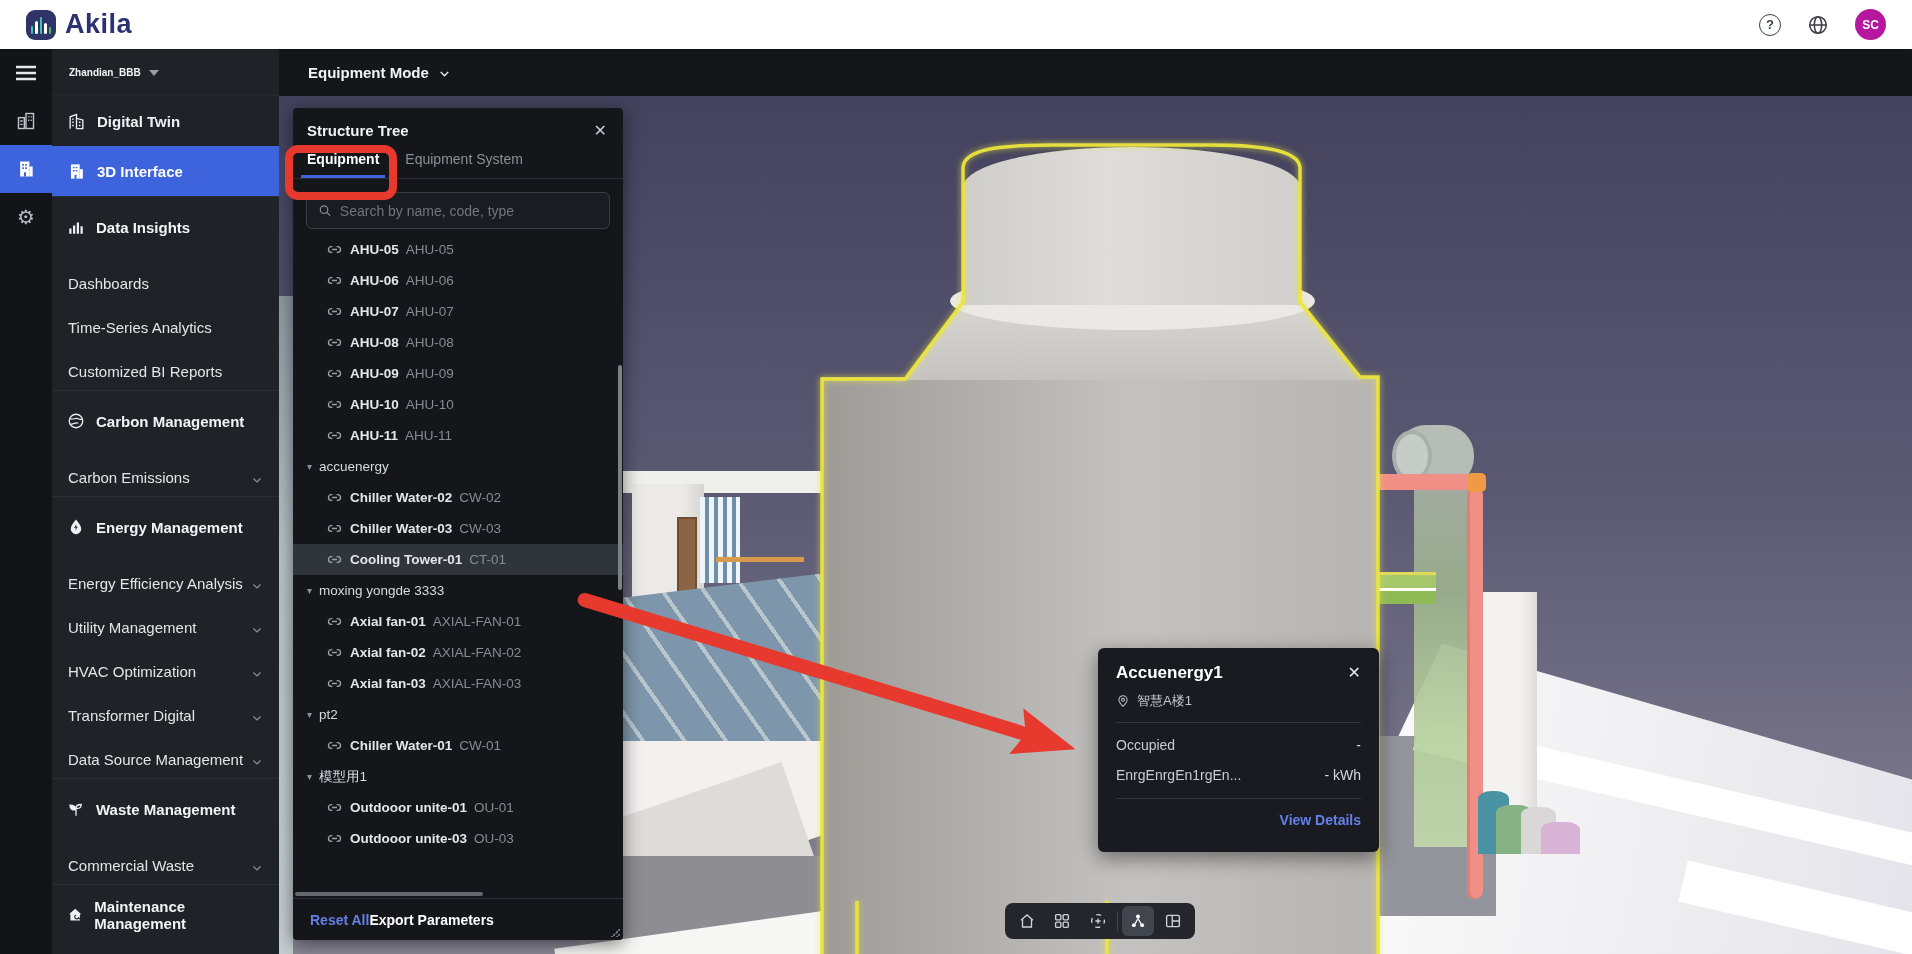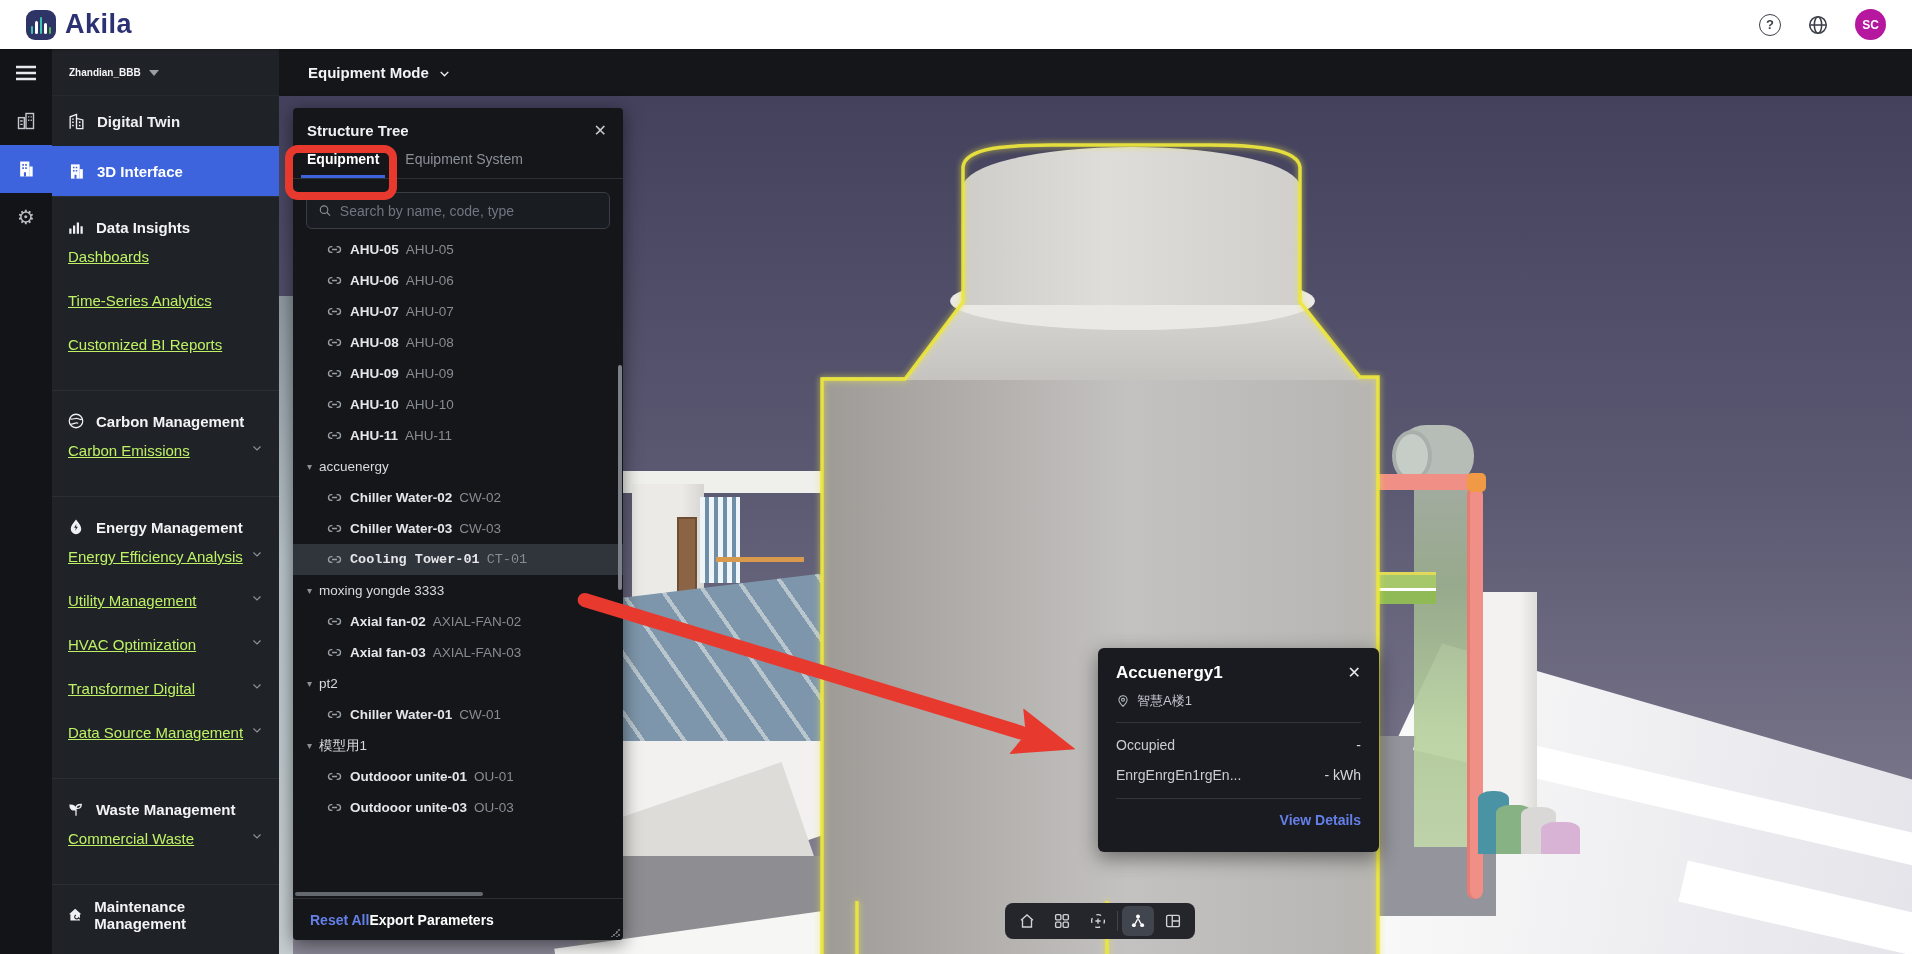--- a/index.html
+++ b/index.html
@@ -36,22 +36,22 @@
                  color:#f4f5f7; font-size:10px; font-weight:700; cursor:pointer; border-bottom:1px solid #26292e; }
   .caret-down-sm { width:0; height:0; border-left:5px solid transparent; border-right:5px solid transparent;
                    border-top:6px solid #9a9ea6; margin-top:2px; }
   .side-top-item { height:50px; display:flex; align-items:center; gap:11px; padding:0 15px;
                    color:#eef0f3; font-size:15px; font-weight:700; cursor:pointer; }
   .side-top-item.active { background:#3D63DD; color:#fff; }
   .side-top-item svg { flex:none; }
   .side-section { border-top:1px solid #2b2e33; padding:9px 0 10px; }
   .side-header { height:42px; display:flex; align-items:center; gap:11px; padding:0 15px;
                  color:#f2f3f5; font-size:15px; font-weight:700; }
-  .side-item { height:44px; display:flex; align-items:flex-start; justify-content:space-between; padding:0 16px;
-               color:#bef264; font-size:15px; cursor:pointer;text-decoration:underline; }
+  .side-item { height:44px; display:flex; align-items:flex-end; justify-content:space-between; padding:0 16px;
+               color:#e5e5e5; font-size:15px; cursor:pointer; }
   .side-item .chev { color:#8d929b; }
 
   
   .viewport { position:relative; flex:1; height:905px; overflow:hidden; }
   .modebar { position:absolute; left:0; top:0; right:0; height:47px; background:#15161a; z-index:4;
              display:flex; align-items:center; gap:9px; padding:0 29px; color:#f2f3f5; font-size:15px; font-weight:700; }
   .modebar svg { margin-top:2px; }
 
   
   .scene { position:absolute; left:0; top:47px; width:1633px; height:858px; overflow:hidden;
@@ -122,21 +122,21 @@
   .tree-list { position:relative; }
   .tree-row { height:31px; display:flex; align-items:center; gap:7px; font-size:13.5px; cursor:pointer; }
   .tree-row.row-item { padding-left:33px; }
   .tree-row.row-group { padding-left:14px; }
   .tree-row .caret { display:none; color:#8c9097; font-size:10px; }
   .tree-row.row-group .caret { display:inline; }
   .row-name { color:#e4e6e9; font-weight:700; white-space:nowrap; }
   .tree-row.row-group .row-name { font-weight:400; color:#d8dade; }
   .row-code { color:#878b92; white-space:nowrap; }
   .link-ic { color:#9aa0a8; flex:none; }
-  .tree-row.selected { background:#30343b;font-family:Liberation Mono, monospace; }
+  .tree-row.selected { background:#30343b; }
   .vscroll { position:absolute; right:1px; top:257px; width:4px; height:225px; background:#7c8088; border-radius:3px; z-index:11; }
   .hscroll { position:absolute; left:2px; top:784px; width:188px; height:4px; background:#64696f; border-radius:3px; z-index:11; }
   .panel-foot { position:absolute; left:0; bottom:0; width:100%; height:42px; border-top:1px solid #2c2f35;
                 display:flex; align-items:center; justify-content:flex-start; padding:0 17px; }
   .reset-link { color:#6480E8; font-size:14px; font-weight:700; cursor:pointer; }
   .export-link { color:#ffffff; font-size:14px; font-weight:700; cursor:pointer; }
   .resize-grip { position:absolute; right:3px; bottom:3px; width:10px; height:10px;
                  background:linear-gradient(135deg,transparent 0 55%,#6a6f76 55% 65%,transparent 65% 80%,#6a6f76 80% 90%,transparent 90%); }
 
   
@@ -512,20 +512,28 @@
     <span class="caret">▾</span>
 
     <span class="row-name">moxing yongde 3333</span>
 
   </div>
             <div class="tree-row row-item">
 
     <svg class="link-ic" width="17" height="17" viewBox="0 0 24 24" fill="none" stroke="currentColor" stroke-width="1.9">
       <path d="M9 8H7.5a4 4 0 000 8H9M15 8h1.5a4 4 0 010 8H15M8.5 12h7"></path>
     </svg>
+    <span class="row-name">Axial fan-01</span>
+    <span class="row-code">AXIAL-FAN-01</span>
+  </div>
+            <div class="tree-row row-item">
+
+    <svg class="link-ic" width="17" height="17" viewBox="0 0 24 24" fill="none" stroke="currentColor" stroke-width="1.9">
+      <path d="M9 8H7.5a4 4 0 000 8H9M15 8h1.5a4 4 0 010 8H15M8.5 12h7"></path>
+    </svg>
     <span class="row-name">Axial fan-02</span>
     <span class="row-code">AXIAL-FAN-02</span>
   </div>
             <div class="tree-row row-item">
 
     <svg class="link-ic" width="17" height="17" viewBox="0 0 24 24" fill="none" stroke="currentColor" stroke-width="1.9">
       <path d="M9 8H7.5a4 4 0 000 8H9M15 8h1.5a4 4 0 010 8H15M8.5 12h7"></path>
     </svg>
     <span class="row-name">Axial fan-03</span>
     <span class="row-code">AXIAL-FAN-03</span>

